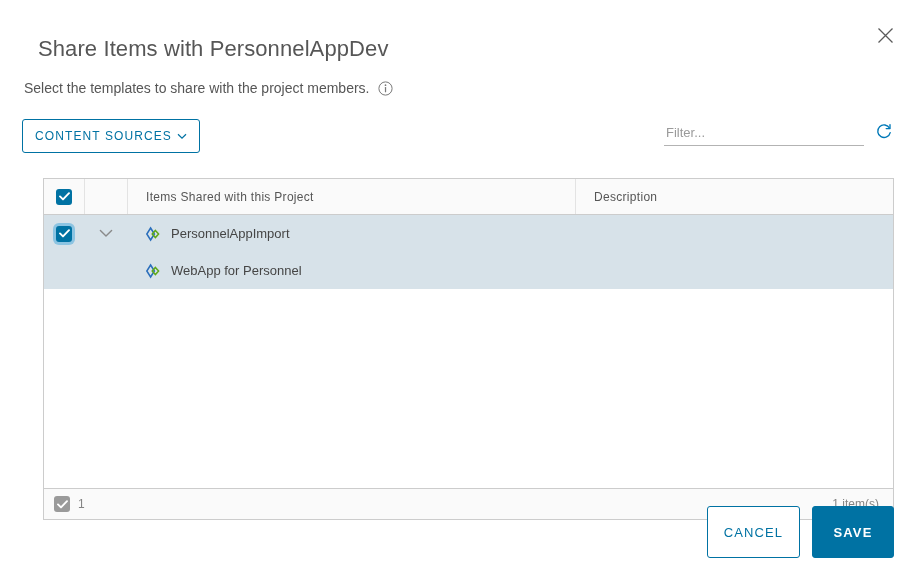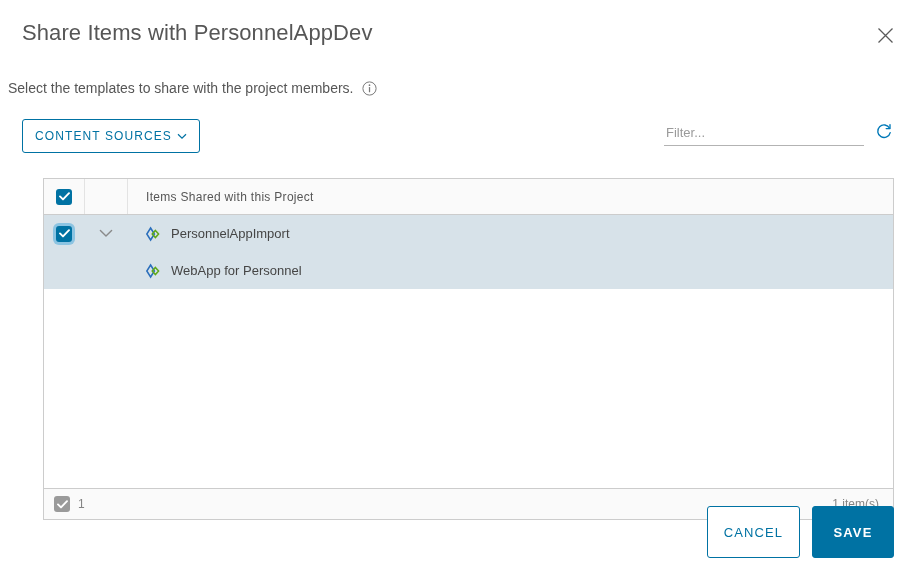--- a/index.html
+++ b/index.html
@@ -32,21 +32,21 @@
     top: 18px;
     right: 22px;
     height: 40px;
   }
   .modal-title {
     font-size: 22px;
     font-weight: 400;
     color: #565656;
     letter-spacing: 0.1px;
     line-height: 30px;
-    margin: 0;
+    margin: 16px;
     white-space: nowrap;
   }
   .close-btn {
     position: absolute;
     right: -6px;
     top: 2px;
     width: 30px;
     height: 30px;
     display: flex;
     align-items: center;
@@ -54,21 +54,21 @@
     cursor: pointer;
     background: none;
     border: none;
     padding: 0;
   }
   .close-btn svg { display:block; }
 
   
   .subtitle-row {
     position: absolute;
-    left: 8px;
+    left: 24px;
     top: 79px;
     display: flex;
     align-items: center;
     gap: 8px;
   }
   .subtitle-text {
     font-size: 14px;
     color: #565656;
     line-height: 18px;
   }
@@ -326,20 +326,21 @@
     <div class="grid-head">
       <div class="hc hc-check">
         <span class="cb">
           <svg width="11" height="9" viewBox="0 0 11 9" aria-hidden="true">
             <path d="M1 4.4 L4 7.4 L10 1.2" stroke="#fff" stroke-width="1.9" fill="none" stroke-linecap="round" stroke-linejoin="round"></path>
           </svg>
         </span>
       </div>
       <div class="hc hc-expand"></div>
       <div class="hc hc-name">Items Shared with this Project</div>
+      <div class="hc hc-desc">Description</div>
     </div>
 
     <div class="grid-body">
       <div class="grid-rows-group">
 
         <div class="row indent-0">
           <div class="cell c-check">
             <span class="cb focused">
               <svg width="11" height="9" viewBox="0 0 11 9" aria-hidden="true">
                 <path d="M1 4.4 L4 7.4 L10 1.2" stroke="#fff" stroke-width="1.9" fill="none" stroke-linecap="round" stroke-linejoin="round"></path>

